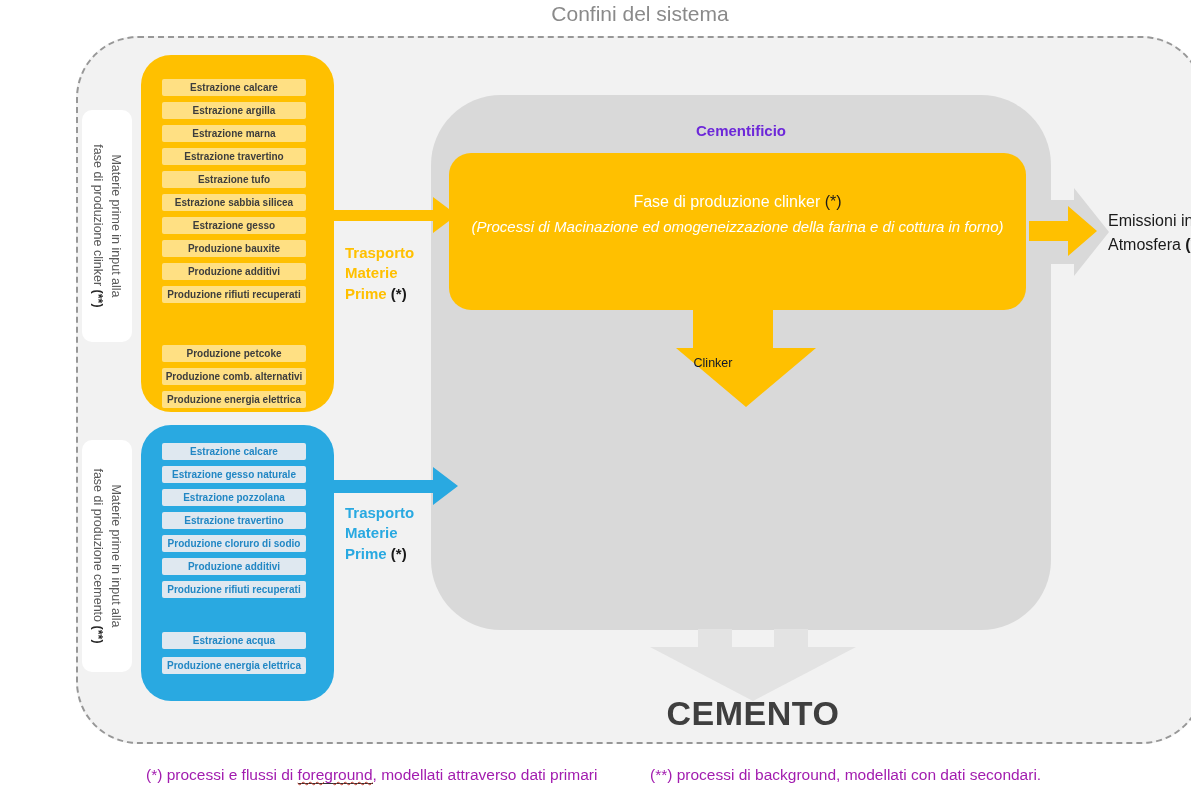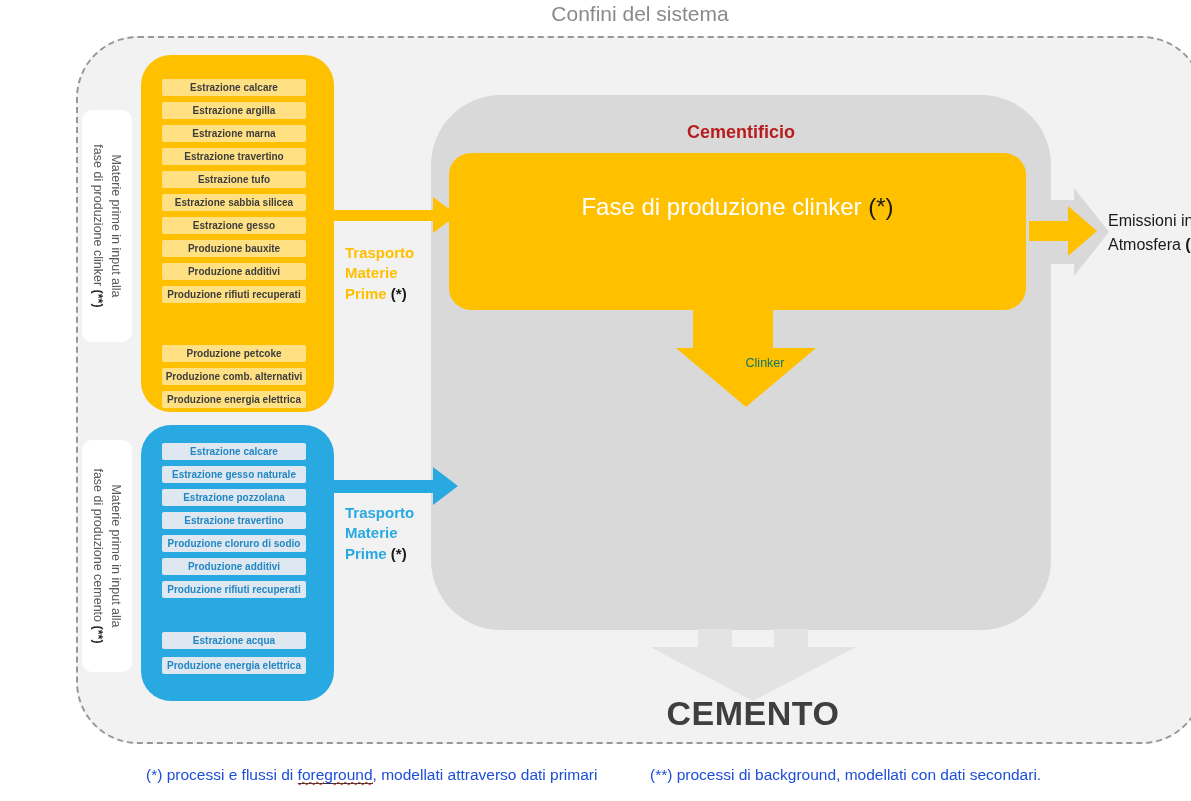--- a/index.html
+++ b/index.html
@@ -6,26 +6,26 @@
   .canvas{position:relative;width:1191px;height:801px;background:#fff;
           font-family:"Liberation Sans",sans-serif;overflow:hidden;margin-left:46px;}
 
   .sys-title{position:absolute;left:30px;top:2px;width:1128px;text-align:center;
              font-size:21px;color:#8a8a8a;}
   .boundary{position:absolute;left:30px;top:36px;width:1128px;height:708px;box-sizing:border-box;
             border:2px dashed #979797;border-radius:62px;background:var(--boundary-fill,#f2f2f2);}
 
   .plant-box{position:absolute;left:385px;top:95px;width:620px;height:535px;
              border-radius:70px;background:var(--gray-box,#d9d9d9);}
-  .plant-title{margin-top:27px;text-align:center;color:#b91c1c;font-size:18px;font-weight:bold;}
+  .plant-title{margin-top:27px;text-align:center;color:#6d28d9;font-size:15px;font-weight:bold;}
 
   .phase-box{position:absolute;left:403px;width:577px;border-radius:22px;text-align:center;color:#fff;}
   .phase-box.clinker{top:153px;height:157px;background:var(--yellow,#FFC000);}
   .phase-box.cement{top:408px;height:160px;background:var(--blue,#29A9E1);}
-  .phase-title{margin-top:40px;font-size:24px;}
+  .phase-title{margin-top:40px;font-size:16px;}
   .phase-subtitle{margin-top:5px;font-size:15px;font-style:italic;line-height:1.4;padding:0 12px;}
 
   .marker{color:#1a1a1a;}
   .marker.b{font-weight:bold;}
 
   .mat-box{position:absolute;border-radius:30px;}
   .mat-box.clinker{left:95px;top:55px;width:193px;height:357px;background:var(--yellow,#FFC000);}
   .mat-box.cement{left:95px;top:425px;width:193px;height:276px;background:var(--blue,#29A9E1);}
   .mat-item{position:absolute;left:21px;width:144px;height:17px;line-height:17px;text-align:center;
             font-size:10px;font-weight:bold;border-radius:2px;white-space:nowrap;overflow:hidden;}
@@ -36,49 +36,50 @@
   .vlabel.clinker{top:110px;}
   .vlabel.cement{top:440px;}
   .vlabel-text{position:absolute;left:50%;top:50%;width:230px;
                transform:translate(-50%,-50%) rotate(90deg);
                text-align:center;font-size:12.5px;color:#595959;line-height:1.45;white-space:nowrap;}
   .vlabel-text .marker{color:#262626;}
 
   .arrow-svg{position:absolute;left:0;top:0;z-index:5;pointer-events:none;}
 
   .flow-label{position:absolute;z-index:6;}
-  .clinker-flow-label{left:679px;top:356px;width:80px;text-align:center;font-size:12.5px;color:#0f766e;}
+  .clinker-flow-label{left:627px;top:356px;width:80px;text-align:center;font-size:12.5px;color:#0f172a;}
   .transport-label{font-size:15px;font-weight:bold;line-height:1.35;}
   .transport-label.clinker{left:299px;top:243px;color:var(--yellow,#FFC000);}
   .transport-label.cement{left:299px;top:503px;color:var(--blue,#29A9E1);}
   .emissions-label{left:1062px;top:209px;font-size:16px;color:#1a1a1a;line-height:1.5;}
   .output-label{left:603px;top:694px;width:208px;text-align:center;font-size:34px;font-weight:bold;
                 color:#3f3f3f;letter-spacing:0.5px;}
 
-  .footnote{position:absolute;top:766px;font-size:15.5px;color:#1d4ed8;z-index:6;}
+  .footnote{position:absolute;top:766px;font-size:15.5px;color:#a21caf;z-index:6;}
   .fn1{left:100px;}
   .fn2{left:604px;}
   .fn-word{text-decoration:underline wavy #c0392b 1px;border-bottom:1px solid #333;}
 </style>
 </head>
 <body>
 
 <div class="canvas">
 
   <div class="sys-title">Confini del sistema</div>
   <div class="boundary"></div>
 
   <div class="plant-box">
     <div class="plant-title">Cementificio</div>
   </div>
 
   <div class="phase-box clinker">
     <div class="phase-title">
       <span>Fase di produzione clinker </span><span class="marker">(*)</span>
     </div>
+    <div class="phase-subtitle">(Processi di Macinazione ed omogeneizzazione della farina e di cottura in forno)</div>
   </div>
 
 
   <div class="mat-box clinker">
     <div class="mat-item" style="top:24px">Estrazione calcare</div>
     <div class="mat-item" style="top:47px">Estrazione argilla</div>
     <div class="mat-item" style="top:70px">Estrazione marna</div>
     <div class="mat-item" style="top:93px">Estrazione travertino</div>
     <div class="mat-item" style="top:116px">Estrazione tufo</div>
     <div class="mat-item" style="top:139px">Estrazione sabbia silicea</div>

